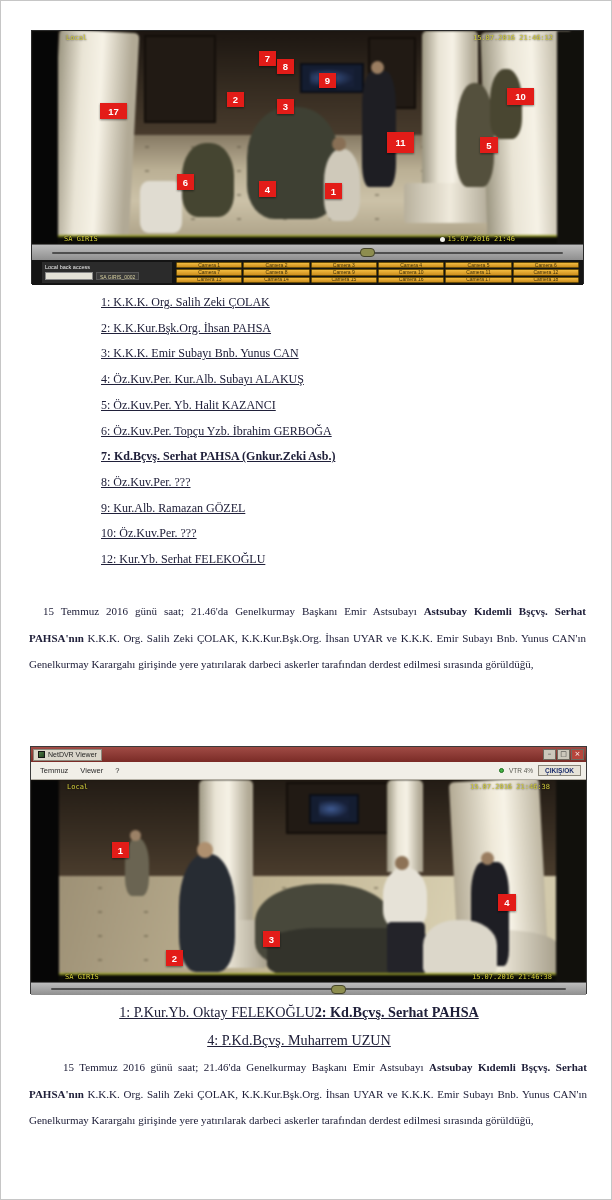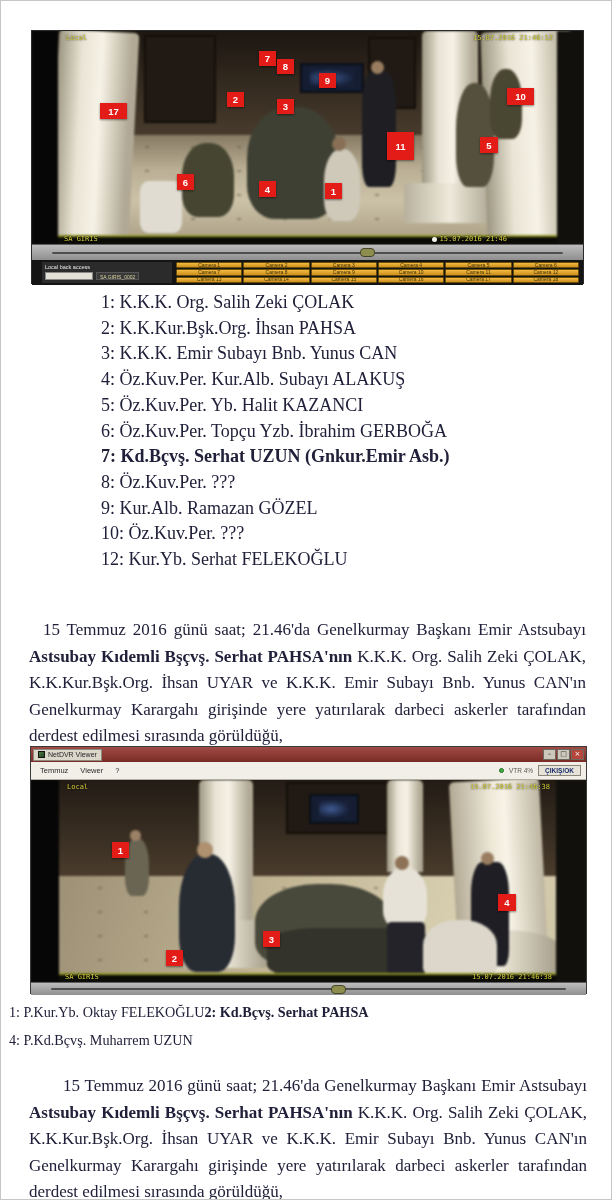--- a/index.html
+++ b/index.html
@@ -79,28 +79,28 @@
   .sttext { font-size:6.5px; color:#5a5a52; }
   .right-btn { border:1px solid #8a867a; background:#e6e3d8; color:#1b2d6b; font-size:6.5px; font-weight:bold;
                padding:1px 6px; cursor:pointer; }
   #video2 { top:33px; height:202px; }
   .wall2  { position:absolute; left:0; right:0; top:0; height:98px; background:linear-gradient(180deg,#241c14,#3b2f22 60%,#4c3d2c); }
   .floor2 { position:absolute; left:0; right:0; top:96px; bottom:8px;
             background:linear-gradient(105deg,#9a8c70,#c3b692 45%,#d9cfae 75%,#cfc5a4); }
   #slider2 { top:235px; height:13px; }
   
   .doc { position:absolute; color:#20203a; }
-  #list1 { left:100px; top:289px; font-size:18px; line-height:25.7px; }
+  #list1 { left:100px; top:289px; font-size:12px; line-height:25.7px;text-decoration:underline; }
   #list1 .li.b { font-weight:bold; }
-  .para { text-align:justify; font-size:17px; line-height:26.6px;margin-top:19px; }
+  .para { text-align:justify; font-size:11px; line-height:26.6px; }
   #para1 { left:28px; top:597px; width:557px; text-indent:14px; }
   #para2 { left:28px; top:1053px; width:558px; text-indent:34px; }
   .para b { font-weight:bold; }
   #list2 { left:8px; top:997px; width:580px; font-size:14.2px; line-height:28px; }
-  #list2 .row { display:flex; justify-content:flex-start; }
+  #list2 .row { display:flex; justify-content:center;text-decoration:underline; }
   #list2 .r { text-align:right; }
   #list2 .b { font-weight:bold; }
 </style>
 </head>
 <body>
 
 <div class="page">
 
   <div class="shot" id="shot1">
     <div class="video" id="video1">
@@ -128,30 +128,30 @@
         <div class="fig" style="left:424px; top:52px; width:38px; height:104px; background:#54503b;"></div>
         <div class="fig" style="left:458px; top:38px; width:32px; height:70px; background:#49462f;"></div>
         <div class="fig" style="left:108px; top:150px; width:42px; height:52px; background:#e0dcd0; border-radius:20%;"></div>
         <div class="botband"></div>
         <div class="sidebar-l" style="width:26px;"></div>
         <div class="sidebar-r" style="width:26px;"></div>
       </div>
       <div class="osd" style="left:34px; top:3px;">Local</div>
       <div class="osd" style="right:30px; top:3px;">15.07.2016 21:46:12</div>
       <div class="osd" style="left:32px; bottom:1px;">SA GIRIS</div>
-      <div class="osd" style="right:76px; bottom:1px;"><span class="wdot"></span><span>15.07.2016 21:46</span></div>
+      <div class="osd" style="right:68px; bottom:1px;"><span class="wdot"></span><span>15.07.2016 21:46</span></div>
       <div id="labels1">
           <div class="plabel" style="left: 227px; top: 20px; width: 17px; height: 15px;">7</div>
           <div class="plabel" style="left: 245px; top: 28px; width: 17px; height: 15px;">8</div>
           <div class="plabel" style="left: 287px; top: 42px; width: 17px; height: 15px;">9</div>
           <div class="plabel" style="left: 195px; top: 61px; width: 17px; height: 15px;">2</div>
           <div class="plabel" style="left: 245px; top: 68px; width: 17px; height: 15px;">3</div>
           <div class="plabel" style="left: 68px; top: 72px; width: 27px; height: 16px;">17</div>
           <div class="plabel" style="left: 475px; top: 57px; width: 27px; height: 17px;">10</div>
-          <div class="plabel" style="left: 355px; top: 101px; width: 27px; height: 28px;">11</div>
+          <div class="plabel" style="left: 355px; top: 101px; width: 27px; height: 21px;">11</div>
           <div class="plabel" style="left: 448px; top: 106px; width: 18px; height: 16px;">5</div>
           <div class="plabel" style="left: 145px; top: 143px; width: 17px; height: 16px;">6</div>
           <div class="plabel" style="left: 227px; top: 150px; width: 17px; height: 16px;">4</div>
           <div class="plabel" style="left: 293px; top: 152px; width: 17px; height: 16px;">1</div>
         </div>
     </div>
     <div class="tslider" id="slider1">
       <div class="groove"></div>
       <div class="knob" style="left:328px;"></div>
     </div>
@@ -186,21 +186,21 @@
     </div>
   </div>
 
   <div class="doc" id="list1">
       <div class="li">1: K.K.K. Org. Salih Zeki ÇOLAK</div>
       <div class="li">2: K.K.Kur.Bşk.Org. İhsan PAHSA</div>
       <div class="li">3: K.K.K. Emir Subayı Bnb. Yunus CAN</div>
       <div class="li">4: Öz.Kuv.Per. Kur.Alb. Subayı ALAKUŞ</div>
       <div class="li">5: Öz.Kuv.Per. Yb. Halit KAZANCI</div>
       <div class="li">6: Öz.Kuv.Per. Topçu Yzb. İbrahim GERBOĞA</div>
-      <div class="li b">7: Kd.Bçvş. Serhat UZUN (Gnkur.Emir Asb.)</div>
+      <div class="li b">7: Kd.Bçvş. Serhat PAHSA (Gnkur.Zeki Asb.)</div>
       <div class="li">8: Öz.Kuv.Per. ???</div>
       <div class="li">9: Kur.Alb. Ramazan GÖZEL</div>
       <div class="li">10: Öz.Kuv.Per. ???</div>
       <div class="li">12: Kur.Yb. Serhat FELEKOĞLU</div>
     </div>
 
   <div class="doc para" id="para1">
     <span>15 Temmuz 2016 günü saat; 21.46'da   Genelkurmay Başkanı Emir Astsubayı </span><b>Astsubay Kıdemli Bşçvş. Serhat PAHSA'nın</b><span>  K.K.K. Org. Salih Zeki ÇOLAK, K.K.Kur.Bşk.Org. İhsan UYAR ve K.K.K. Emir Subayı Bnb. Yunus CAN'ın Genelkurmay Karargahı girişinde yere yatırılarak darbeci askerler tarafından derdest edilmesi sırasında görüldüğü,</span>
   </div>
 

